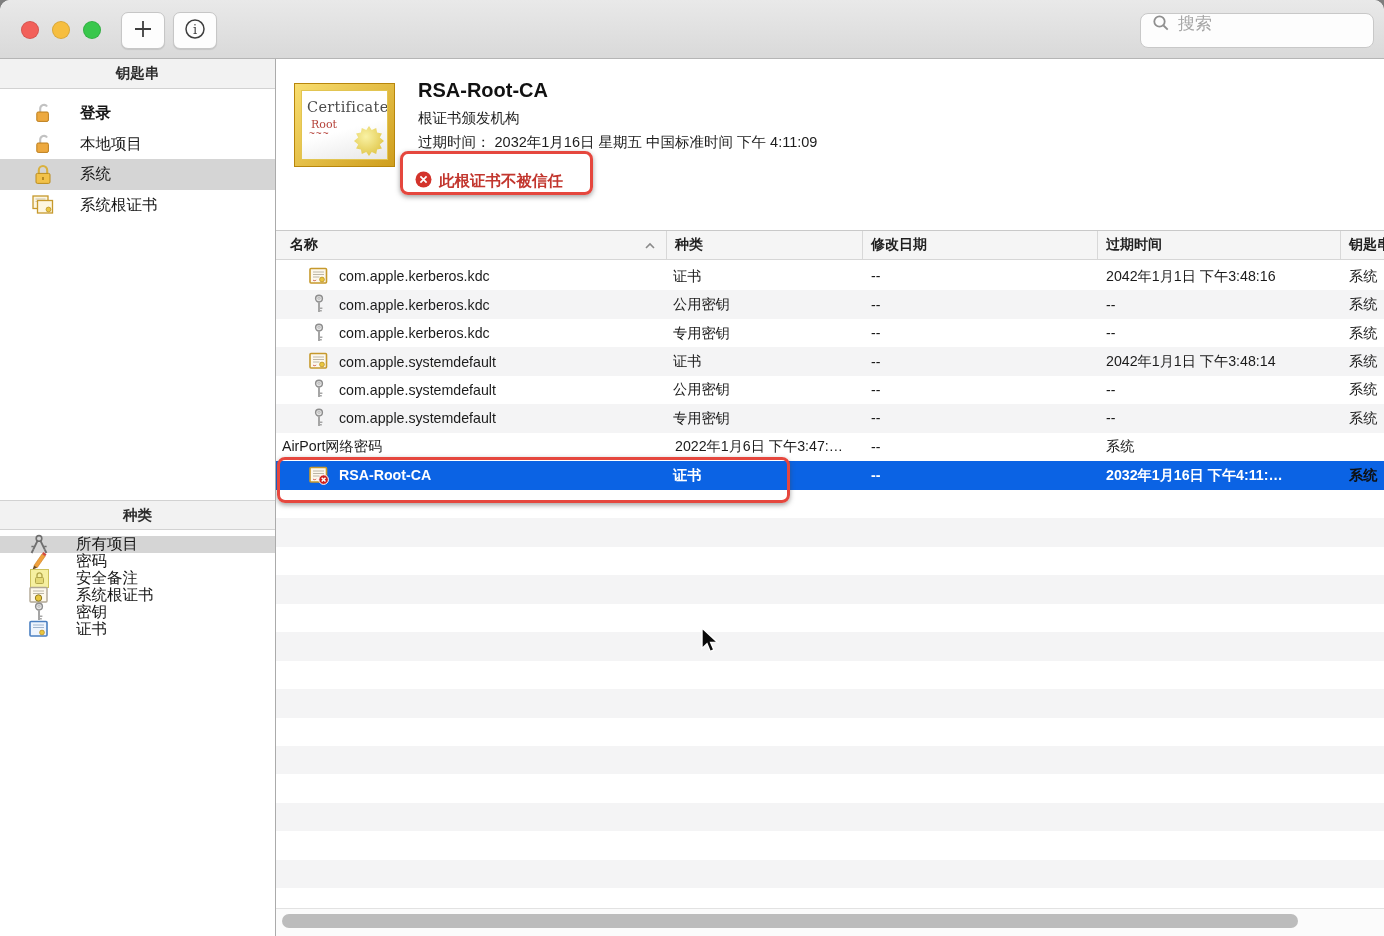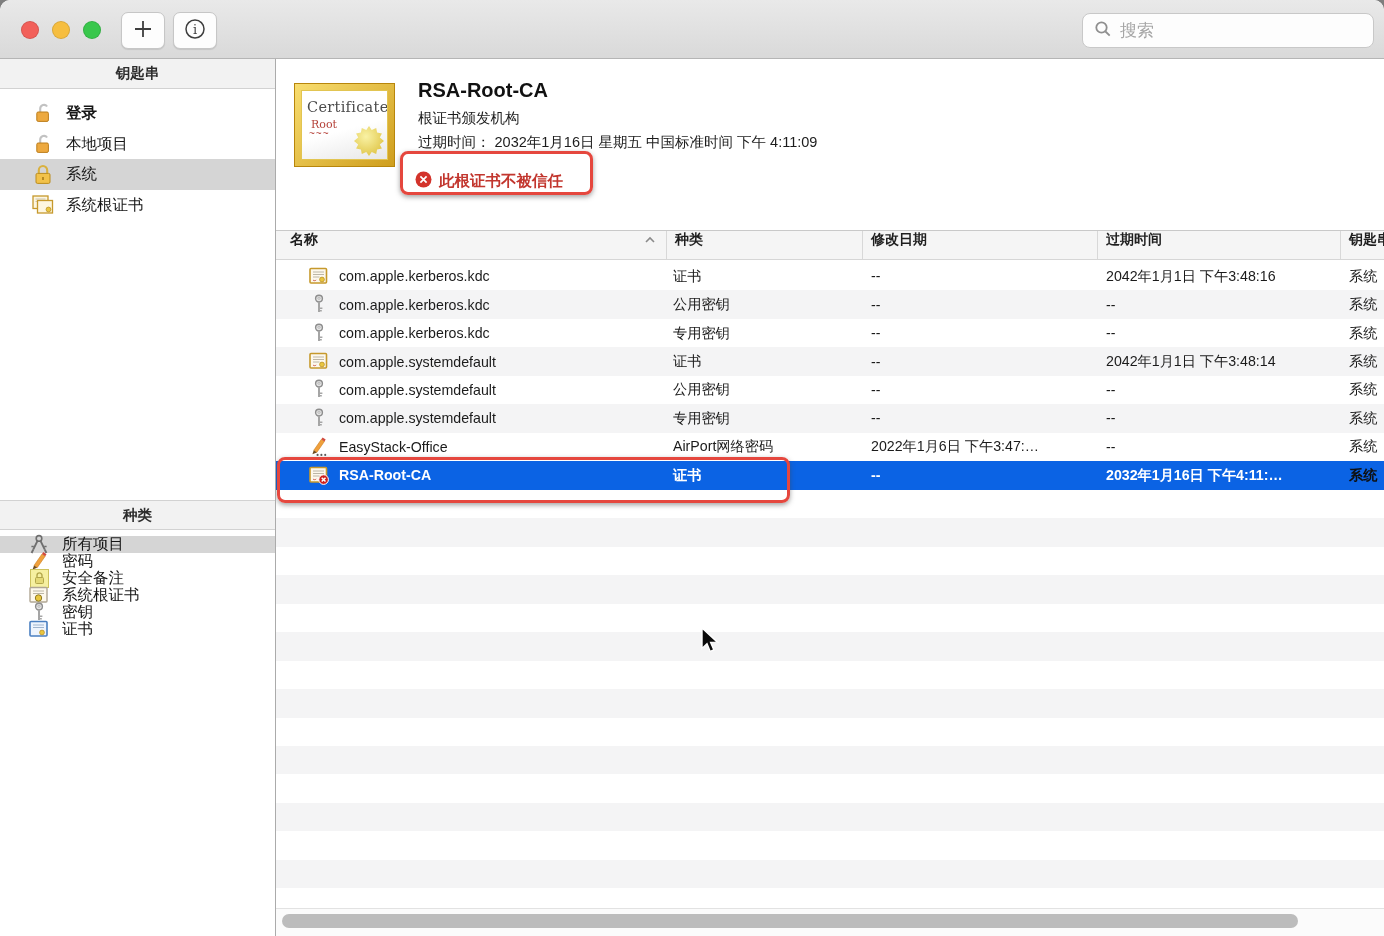--- a/index.html
+++ b/index.html
@@ -27,23 +27,23 @@
   .light.green { background:#39c74c; }
   .tb-btn {
     position:absolute; top:12px; width:44px; height:37px;
     background:#fdfdfd; border:1px solid #c6c6c6; border-radius:7px;
     box-shadow: 0 1px 1px rgba(0,0,0,.10);
     display:flex; align-items:center; justify-content:center;
   }
   .tb-btn.add  { left:121px; }
   .tb-btn.info { left:173px; }
   .search {
-    position:absolute; right:10px; top:13px; width:292px; height:35px;
+    position:absolute; right:10px; top:13px; width:234px; height:35px;
     background:#fdfdfd; border:1px solid #c8c8c8; border-radius:8px;
-    display:flex; align-items:center; padding-left:11px;
+    display:flex; align-items:flex-start; padding-left:11px;
   }
   .search input {
     border:none; outline:none; background:transparent;
     font: 17px "Liberation Sans","DejaVu Sans",sans-serif; color:#333;
     margin-left:8px; width:230px;
   }
   .search input::placeholder { color:#a6a6a6; }
 
   
   .sidebar {
@@ -56,21 +56,21 @@
     display:flex; align-items:center; justify-content:center;
     font-size:14.5px; font-weight:700; color:#2c2c2c;
   }
   .side-header.kc { top:0; }
   .side-header.cat { top:441px; border-top:1px solid #d2d2d2; }
   .side-list { position:absolute; left:0; width:275px; }
   .side-list.kc  { top:39px; }
   .side-list.cat { top:477px; }
   .side-item {
     height:30.7px; display:flex; align-items:center;
-    padding-left:30px; font-size:15.5px; color:#161616; cursor:default;
+    padding-left:30px; font-size:15.5px; color:#161616; cursor:default;gap:14px;
   }
   .side-list.cat .side-item { height:17px; padding-left:26px; }
   .side-item.selected { background:#d5d5d5; }
   .side-item.bold .side-label { font-weight:700; }
   .side-icon { width:26px; height:24px; display:flex; align-items:center; justify-content:center; }
   .side-label { margin-left:10px; white-space:nowrap; }
 
   
   .main { position:absolute; left:276px; top:59px; width:1108px; height:877px; background:#fff; overflow:hidden; }
 
@@ -112,21 +112,21 @@
   .warn-text { margin-left:7px; font-size:15.5px; font-weight:700; color:#c2362e; white-space:nowrap; }
   .annot-row { position:absolute; left:1px; top:398px; width:513px; height:46px; pointer-events:none; }
 
   
   .theader {
     position:absolute; left:0; top:171px; width:1108px; height:30px;
     background:#f5f5f5; border-top:1px solid #c9c9c9; border-bottom:1px solid #d6d6d6;
     display:grid; grid-template-columns:391px 196px 235px 243px 1fr;
     font-size:14px; font-weight:600; color:#1f1f1f;
   }
-  .th { display:flex; align-items:flex-start; padding-left:8px; border-right:1px solid #d8d8d8; overflow:hidden; white-space:nowrap; }
+  .th { display:flex; align-items:center; padding-left:8px; border-right:1px solid #d8d8d8; overflow:hidden; white-space:nowrap; }
   .th:last-child { border-right:none; }
   .th.name { padding-left:14px; }
   .sort-chevron { margin-left:auto; margin-right:10px; flex:none; }
 
   .rows { position:absolute; left:0; top:203px; width:1108px; }
   .trow {
     height:28.45px; display:grid; grid-template-columns:391px 196px 235px 243px 1fr;
     font-size:14.2px; color:#1b1b1b; background:#fff;
   }
   .trow.alt { background:#f4f4f5; }
@@ -454,33 +454,20 @@
               </svg>
             </span>
             <span class="tlabel">com.apple.systemdefault</span>
           </div>
           <div class="tc kind">专用密钥</div>
           <div class="tc modified">--</div>
           <div class="tc expires">--</div>
           <div class="tc keychain">系统</div>
         </div>
         <div class="trow">
-          <div class="tc name">
-            <span class="row-icon">
-              <svg width="23" height="21" viewBox="0 0 23 21">
-      <path d="M6 14.5 L14 3 l3.2 2.2 L9.2 16.7 z" fill="#f0a03c" stroke="#c97f22" stroke-width=".6"></path>
-      <path d="M6 14.5 l3.2 2.2 L4.6 18.6 z" fill="#6b4a1e"></path>
-      <path d="M14 3l1.3-1.9 3.2 2.2L17.2 5.2z" fill="#d24a3e"></path>
-      <circle cx="10" cy="19.3" r="1.1" fill="#5b5b5b"></circle>
-                <circle cx="14" cy="19.3" r="1.1" fill="#5b5b5b"></circle>
-                <circle cx="18" cy="19.3" r="1.1" fill="#5b5b5b"></circle>
-              </svg>
-            </span>
-            <span class="tlabel">EasyStack-Office</span>
-          </div>
           <div class="tc kind">AirPort网络密码</div>
           <div class="tc modified">2022年1月6日 下午3:47:…</div>
           <div class="tc expires">--</div>
           <div class="tc keychain">系统</div>
         </div>
         <div class="trow alt selected">
           <div class="tc name">
             <span class="row-icon">
               <svg width="20" height="19" viewBox="0 0 20 19">
     <rect x="1" y="1.5" width="16.5" height="14.5" rx="1" fill="#fdf8ec" stroke="#c6992c" stroke-width="1.6"></rect>

